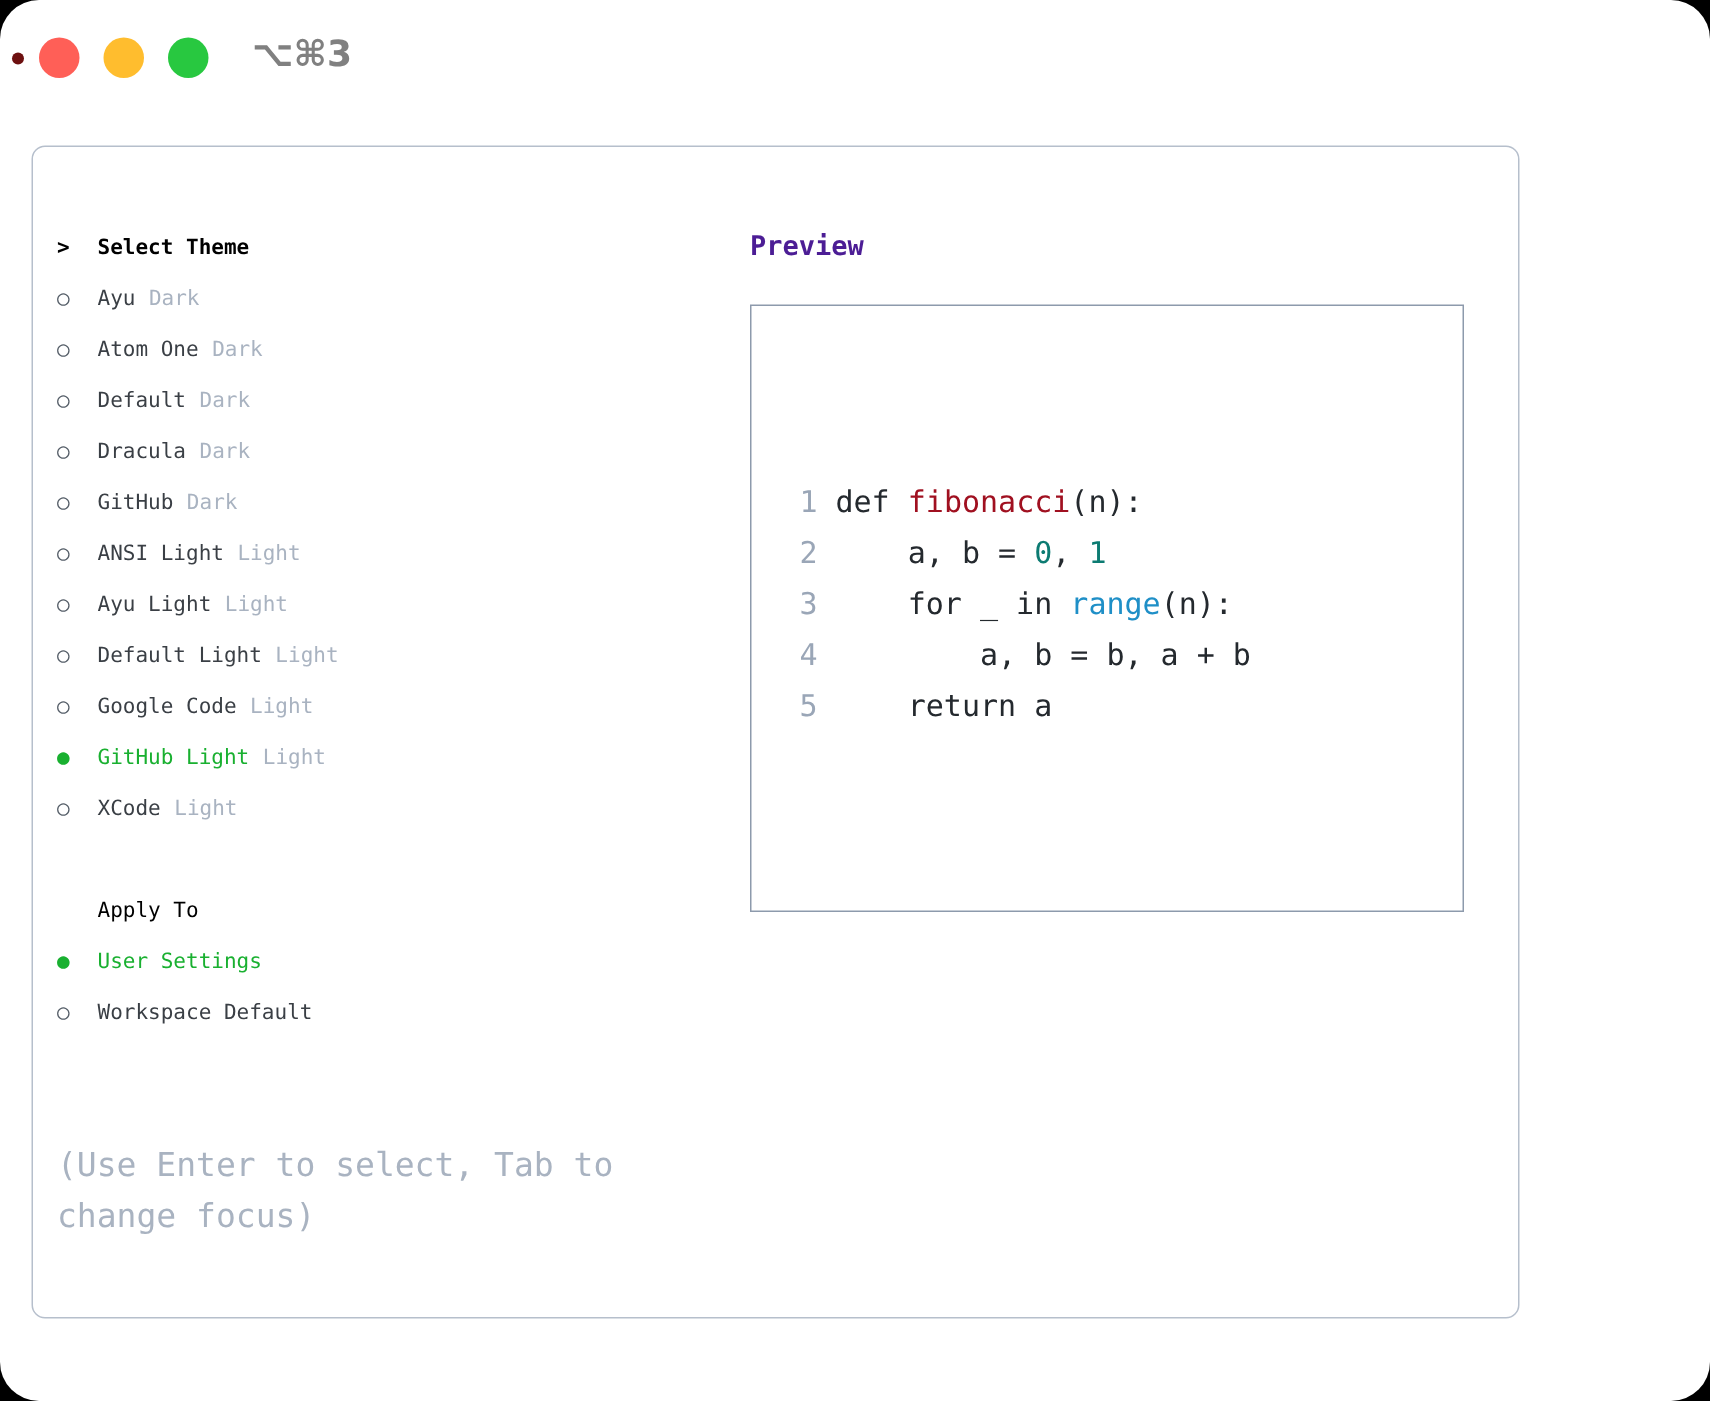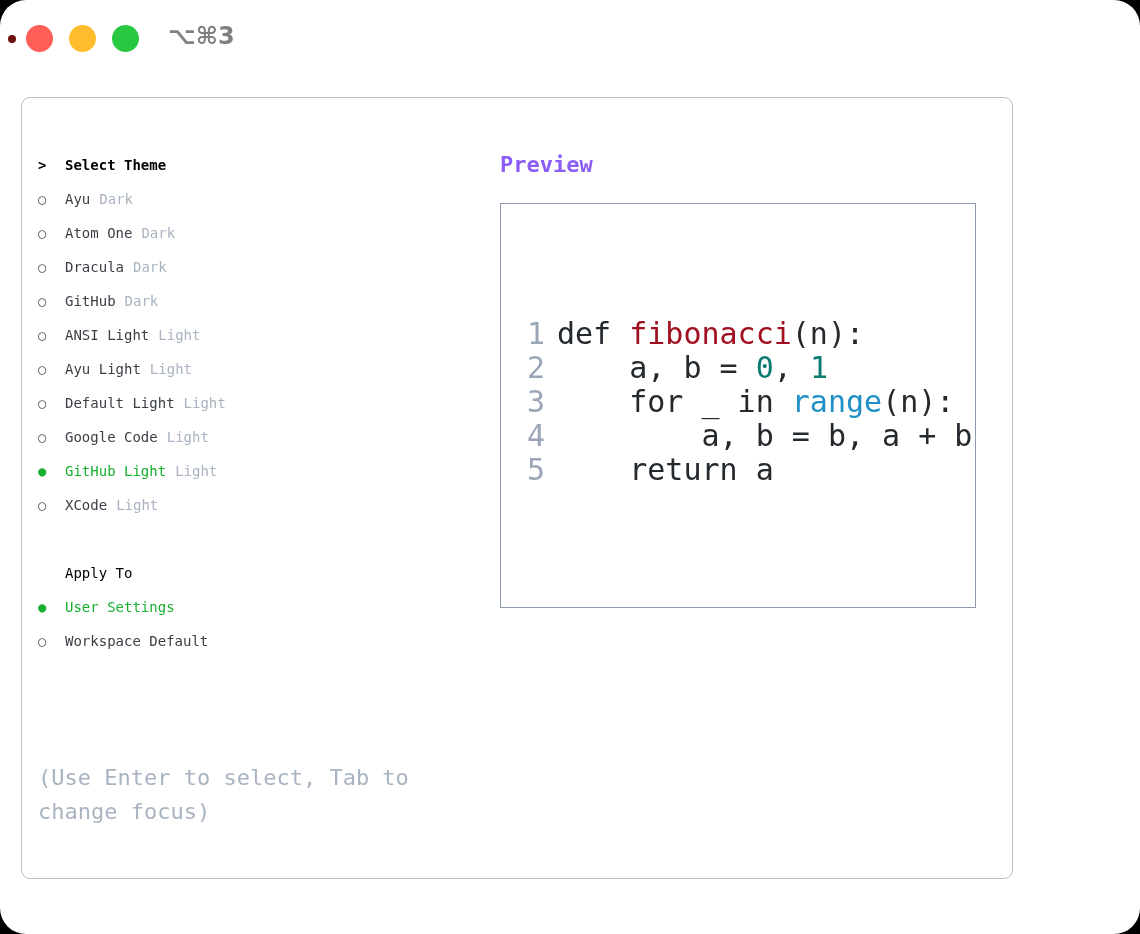--- a/index.html
+++ b/index.html
@@ -131,40 +131,40 @@
     color: #a9b3c1;
   }
 
   
   .right-col {
     position: absolute;
     left: 478px;
     top: 50px;
   }
   .preview-title {
-    font-size: 22px;
-    font-weight: bold;
-    color: #8b5cf6;
+    font-size: 18px;
+    font-weight: bold;
+    color: #4c1d95;
     line-height: 34px;
   }
   .preview-box {
     position: absolute;
     left: 478px;
     top: 105px;
     width: 476px;
     height: 405px;
     border: 1.5px solid #8d9aac;
     box-sizing: border-box;
     background: #ffffff;
   }
   .code {
     position: absolute;
     left: 20px;
     top: 45px;
-    font-size: 30px;
+    font-size: 20px;
     line-height: 34px;
     white-space: pre;
   }
   .cline { height: 34px; white-space: pre; }
   .ln {
     display: inline-block;
     width: 24px;
     text-align: right;
     color: #9aa6b7;
     margin-right: 12px;
@@ -196,20 +196,21 @@
 
     <div class="left-col">
 
       <div class="row heading-row">
         <span class="caret">&gt;</span><span>Select Theme</span>
       </div>
 
       <div id="theme-list">
           <div class="row"><span class="marker">○</span><span class="label">Ayu</span><span class="badge">Dark</span></div>
           <div class="row"><span class="marker">○</span><span class="label">Atom One</span><span class="badge">Dark</span></div>
+          <div class="row"><span class="marker">○</span><span class="label">Default</span><span class="badge">Dark</span></div>
           <div class="row"><span class="marker">○</span><span class="label">Dracula</span><span class="badge">Dark</span></div>
           <div class="row"><span class="marker">○</span><span class="label">GitHub</span><span class="badge">Dark</span></div>
           <div class="row"><span class="marker">○</span><span class="label">ANSI Light</span><span class="badge">Light</span></div>
           <div class="row"><span class="marker">○</span><span class="label">Ayu Light</span><span class="badge">Light</span></div>
           <div class="row"><span class="marker">○</span><span class="label">Default Light</span><span class="badge">Light</span></div>
           <div class="row"><span class="marker">○</span><span class="label">Google Code</span><span class="badge">Light</span></div>
           <div class="row"><span class="marker sel">●</span><span class="label sel">GitHub Light</span><span class="badge">Light</span></div>
           <div class="row"><span class="marker">○</span><span class="label">XCode</span><span class="badge">Light</span></div>
         </div>
 

